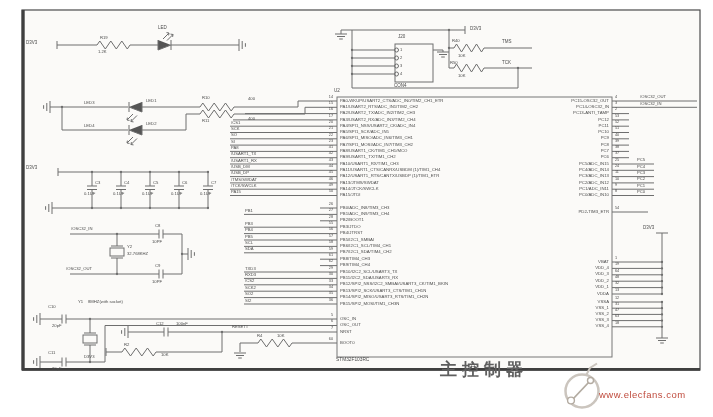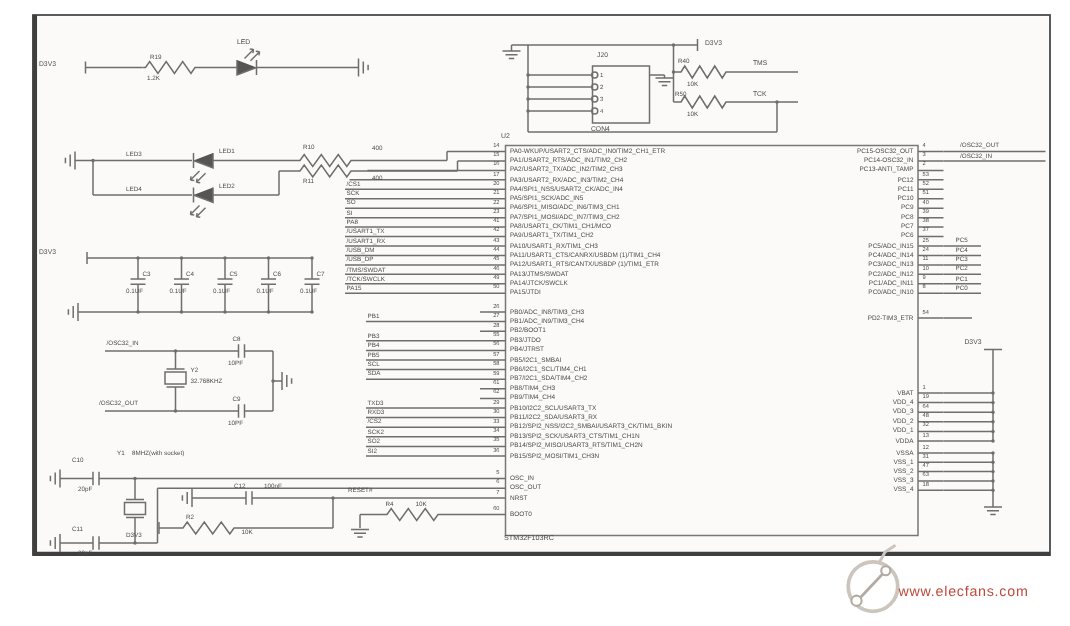--- a/index.html
+++ b/index.html
@@ -369,20 +369,21 @@
           <circle cx="582" cy="391" r="16.5" fill="#ffffff" stroke="#cbc5be" stroke-width="2.5"></circle>
           <polyline points="586,375.5 590,368 597,363.5" fill="none" stroke="#cbc5be" stroke-width="2"></polyline>
           <line x1="573" y1="399" x2="589" y2="382" stroke="#b3aba1" stroke-width="1.8"></line>
           <circle cx="571" cy="400.5" r="3.4" fill="#ffffff" stroke="#b3aba1" stroke-width="1.4"></circle>
           <circle cx="590.5" cy="380.5" r="3" fill="#ffffff" stroke="#b3aba1" stroke-width="1.4"></circle>
         </g>
       </svg>
 
     <span class="lb" style="left:334px;top:89px;font-size:4.6px;">U2</span>
     <span class="lb" style="left:336px;top:358px;font-size:4.8px;">STM32F103RC</span>
+    <span class="lb title" style="left:440px;top:361px;font-size:17px;">主控制器</span>
 
     <span class="lb wm-url" style="left:599px;top:390px;font-size:9.5px;">www.elecfans.com</span>
   <span class="lb" style="left: 320px; top: 95.7px; font-size: 3.8px; width: 13px; text-align: right;">14</span>
       <span class="lb" style="left: 340px; top: 98.6px; font-size: 4.3px;">PA0-WKUP/USART2_CTS/ADC_IN0/TIM2_CH1_ETR</span>
       <span class="lb" style="left: 320px; top: 102px; font-size: 3.8px; width: 13px; text-align: right;">15</span>
       <span class="lb" style="left: 340px; top: 104.9px; font-size: 4.3px;">PA1/USART2_RTS/ADC_IN1/TIM2_CH2</span>
       <span class="lb" style="left: 320px; top: 108.3px; font-size: 3.8px; width: 13px; text-align: right;">16</span>
       <span class="lb" style="left: 340px; top: 111.2px; font-size: 4.3px;">PA2/USART2_TX/ADC_IN2/TIM2_CH3</span>
       <span class="lb" style="left: 320px; top: 114.6px; font-size: 3.8px; width: 13px; text-align: right;">17</span>
       <span class="lb" style="left: 340px; top: 117.5px; font-size: 4.3px;">PA3/USART2_RX/ADC_IN3/TIM2_CH4</span>

